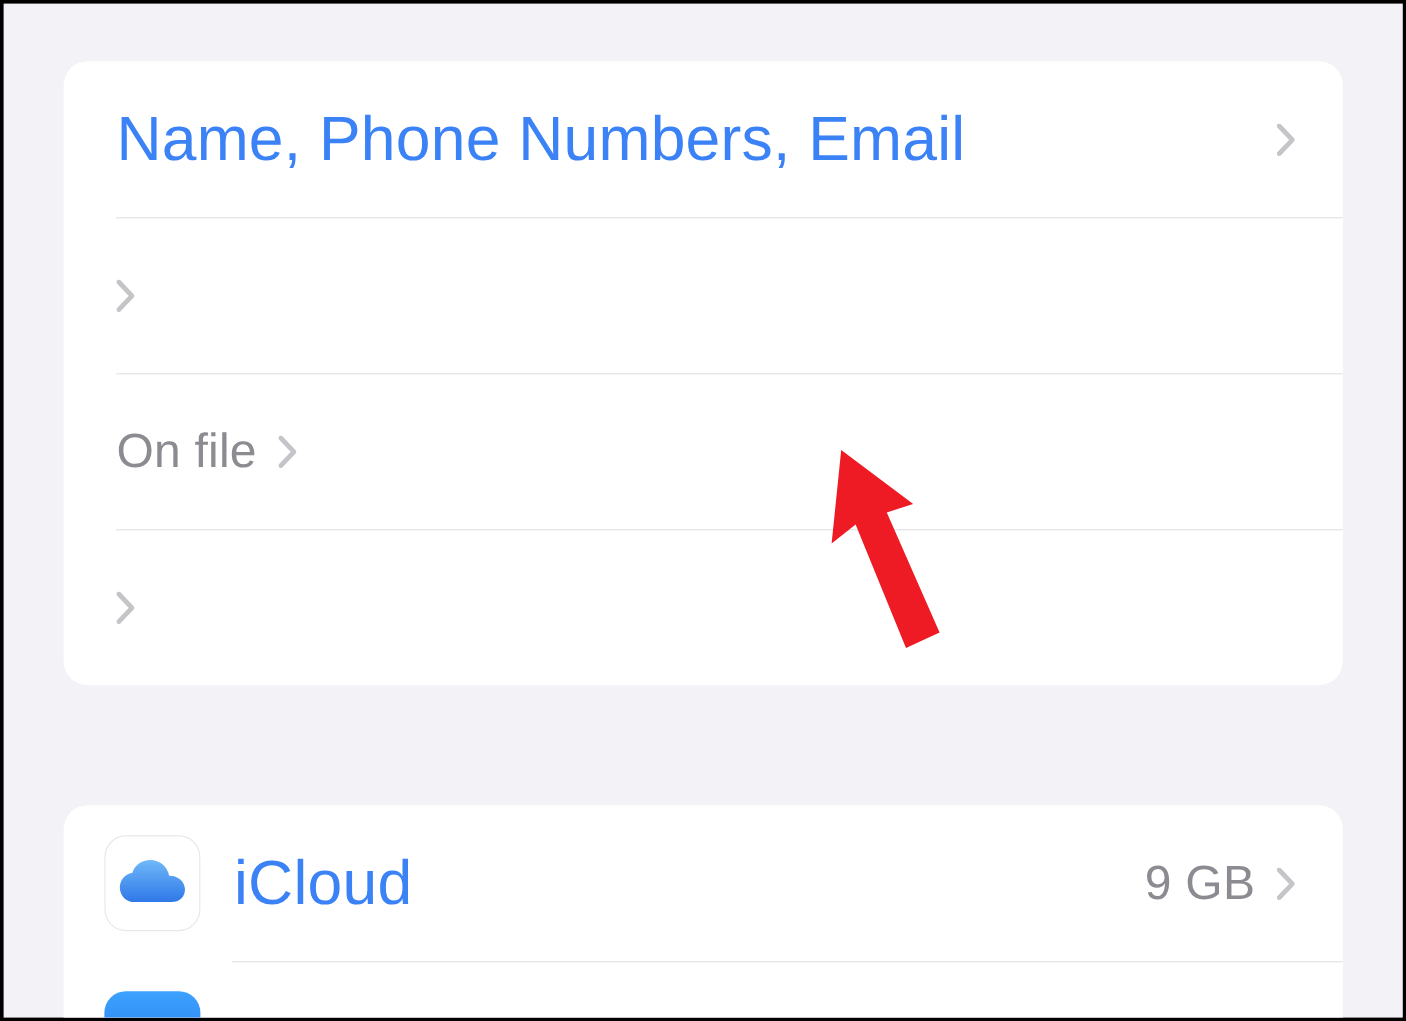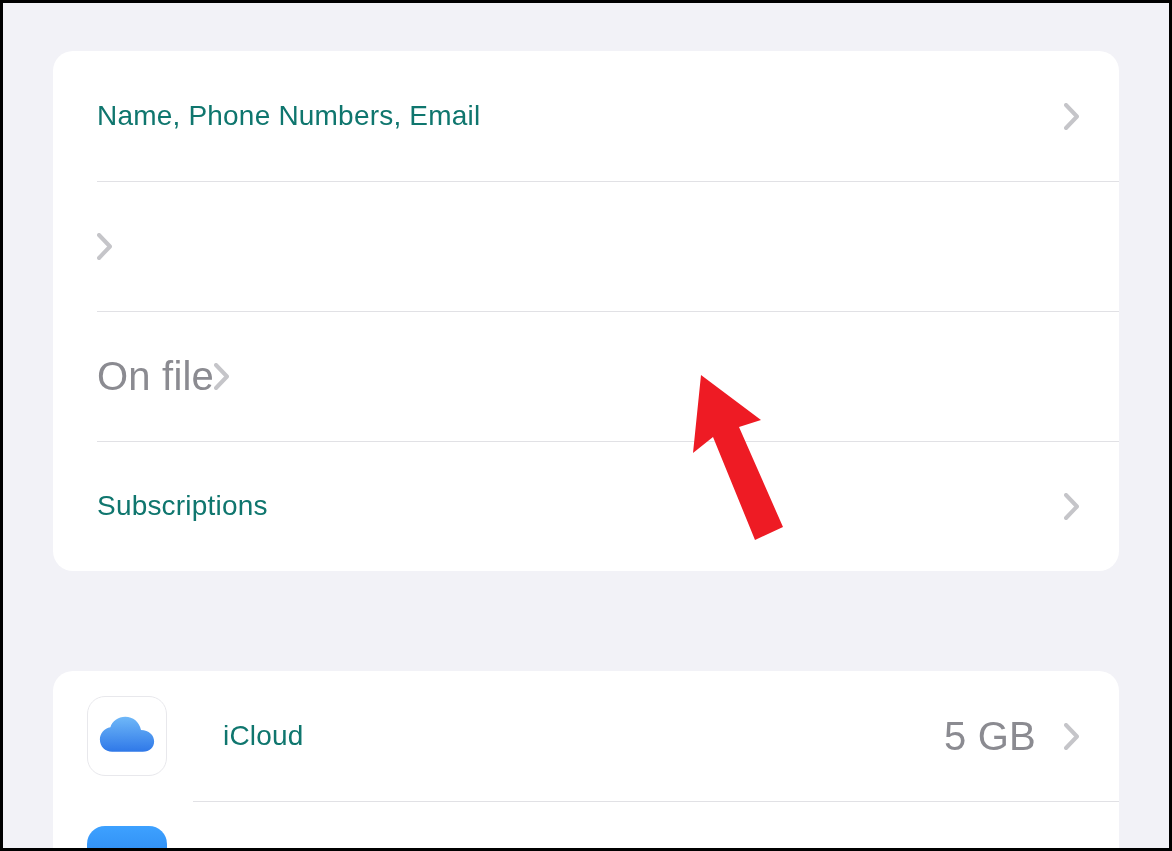--- a/index.html
+++ b/index.html
@@ -38,34 +38,34 @@
       content: "";
       position: absolute;
       top: 0;
       left: 44px;
       right: 0;
       height: 1px;
       background: #e1e1e5;
     }
     .row-with-icon {
       padding-left: 34px;
-      gap: 28px;
     }
     .row-with-icon + .row-with-icon::before {
       left: 140px;
     }
     .label {
-      font-size: 28px;
-      color: #0f766e;
+      font-size: 52px;
+      color: #3b82f6;
       flex: 1;
       letter-spacing: 0.2px;
     }
     .detail {
       font-size: 40px;
       color: #8b8b91;
+      margin-right: 18px;
       letter-spacing: 0.2px;
     }
     .chevron {
       width: 15px;
       height: 27px;
       flex-shrink: 0;
     }
     .chevron svg {
       display: block;
     }
@@ -113,21 +113,20 @@
   <div class="row">
     <span class="detail">On file</span>
     <span class="chevron">
       <svg viewBox="0 0 15 27" width="15" height="27">
           <path d="M2 2 L13 13.5 L2 25" stroke="#c5c5c9" stroke-width="4" fill="none" stroke-linecap="round" stroke-linejoin="round"></path>
         </svg>
     </span>
   </div>
 
   <div class="row">
-    <span class="label">Subscriptions</span>
     <span class="chevron">
       <svg viewBox="0 0 15 27" width="15" height="27">
           <path d="M2 2 L13 13.5 L2 25" stroke="#c5c5c9" stroke-width="4" fill="none" stroke-linecap="round" stroke-linejoin="round"></path>
         </svg>
     </span>
   </div>
 
 </div>
 
 <div class="group">
@@ -138,21 +137,21 @@
         <defs>
           <linearGradient id="cg" x1="0%" y1="0%" x2="0%" y2="100%">
             <stop offset="0%" stop-color="#6fb8f8"></stop>
             <stop offset="100%" stop-color="#2f78e8"></stop>
           </linearGradient>
         </defs>
         <path d="M50 40 L15 40 C7 40 1 34 1 26 C1 19 6 13 13 12 C15 5 22 0 30 0 C39 0 46 6 48 15 C57 15 63 21 63 28 C63 35 58 40 50 40 Z" fill="url(#cg)"></path>
       </svg>
     </div>
     <span class="label">iCloud</span>
-    <span class="detail">5 GB</span>
+    <span class="detail">9 GB</span>
     <span class="chevron">
       <svg viewBox="0 0 15 27" width="15" height="27">
           <path d="M2 2 L13 13.5 L2 25" stroke="#c5c5c9" stroke-width="4" fill="none" stroke-linecap="round" stroke-linejoin="round"></path>
         </svg>
     </span>
   </div>
 
   <div class="row row-with-icon">
     <div class="app-icon" style="background:linear-gradient(180deg,#3da1ff,#1b6fe0);border:none;"></div>
   </div>

